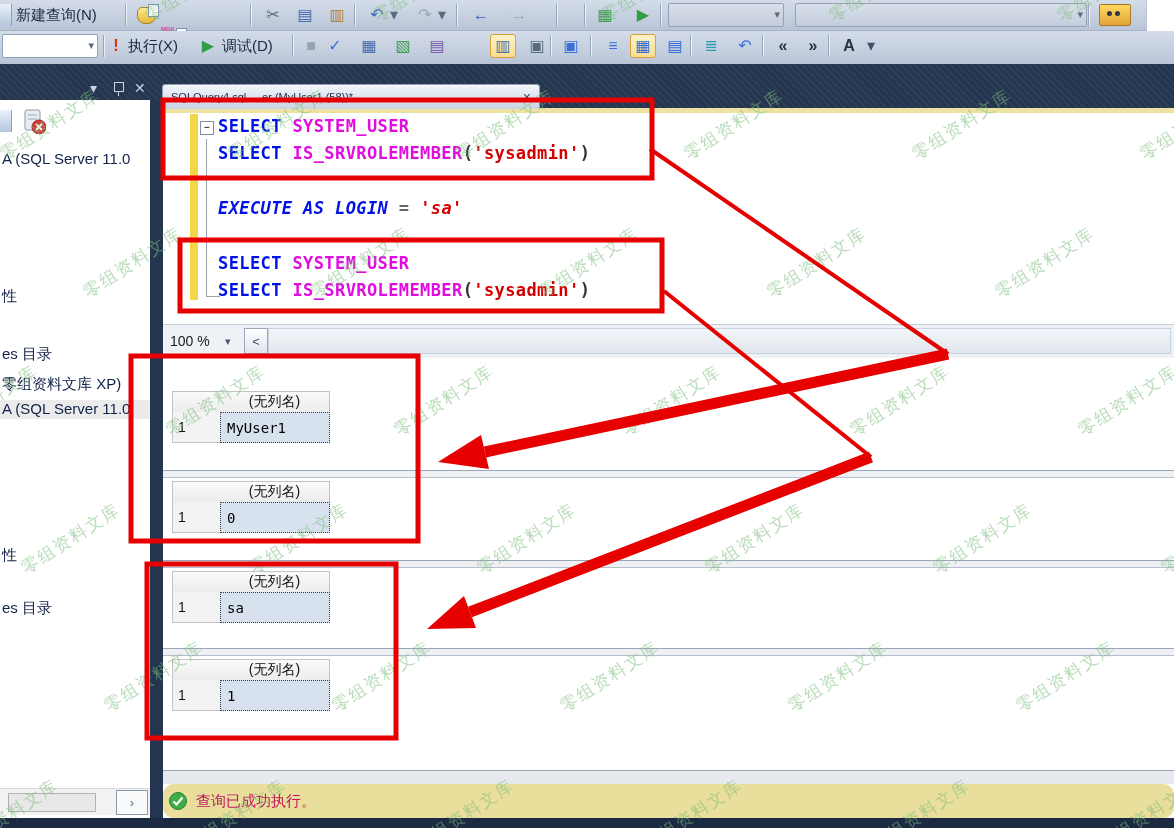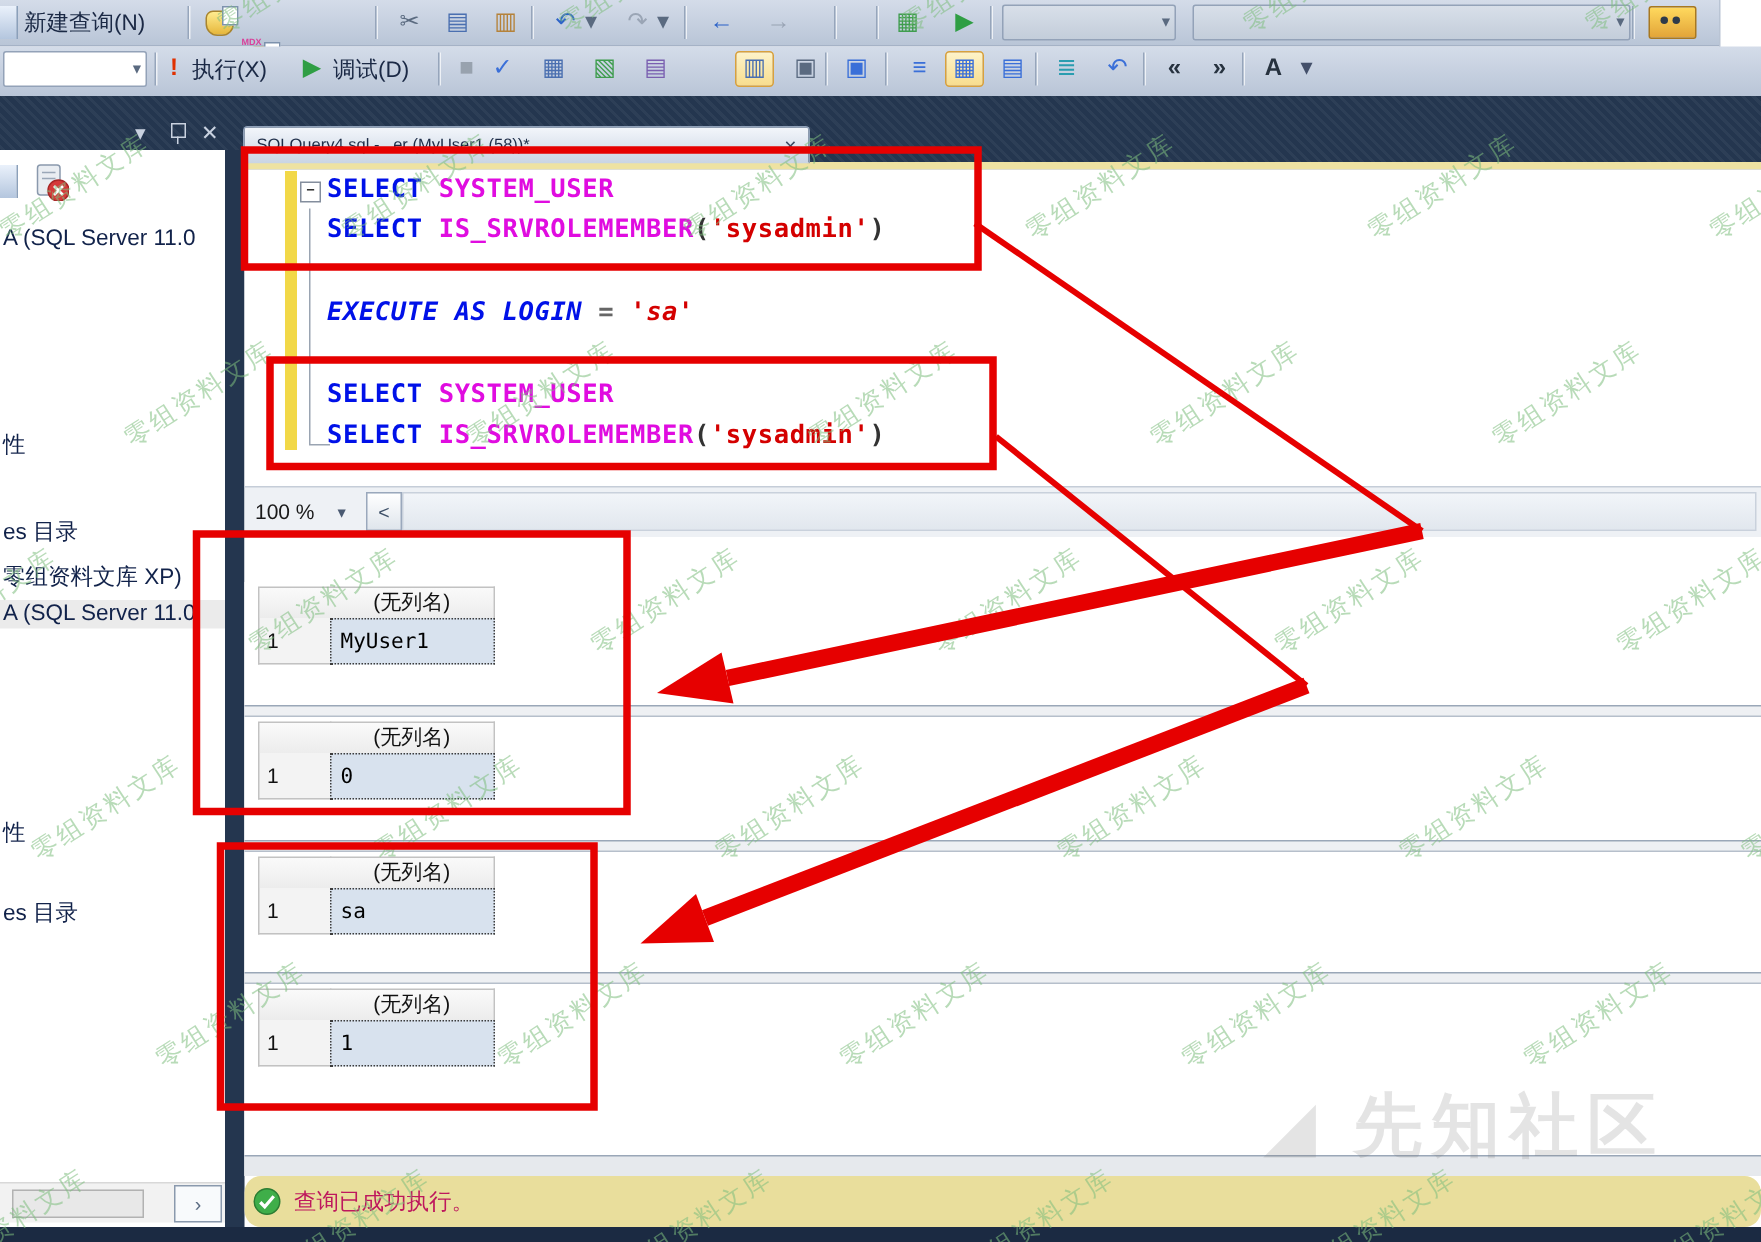--- a/index.html
+++ b/index.html
@@ -348,21 +348,20 @@
 
   <div id="statusbar">
     <svg width="20" height="20" style="margin-left:5px">
       <circle cx="10" cy="10" r="8.5" fill="#3fae49" stroke="#2c7d33"></circle>
       <path d="M5.5 10.5 L8.5 13.5 L14.5 6.5" stroke="#ffffff" stroke-width="2.2" fill="none"></path>
     </svg>
     <span class="msg">查询已成功执行。</span>
   </div>
   <div id="bottomstrip"></div>
 
-  <div id="brand">◢ 先知社区</div>
 
   <div id="wmlayer">
       <div class="wm" style="left: -90px; top: -25px;">零组资料文库</div>
       <div class="wm" style="left: 138px; top: -25px;">零组资料文库</div>
       <div class="wm" style="left: 366px; top: -25px;">零组资料文库</div>
       <div class="wm" style="left: 594px; top: -25px;">零组资料文库</div>
       <div class="wm" style="left: 822px; top: -25px;">零组资料文库</div>
       <div class="wm" style="left: 1050px; top: -25px;">零组资料文库</div>
       <div class="wm" style="left: -7px; top: 113px;">零组资料文库</div>
       <div class="wm" style="left: 221px; top: 113px;">零组资料文库</div>

